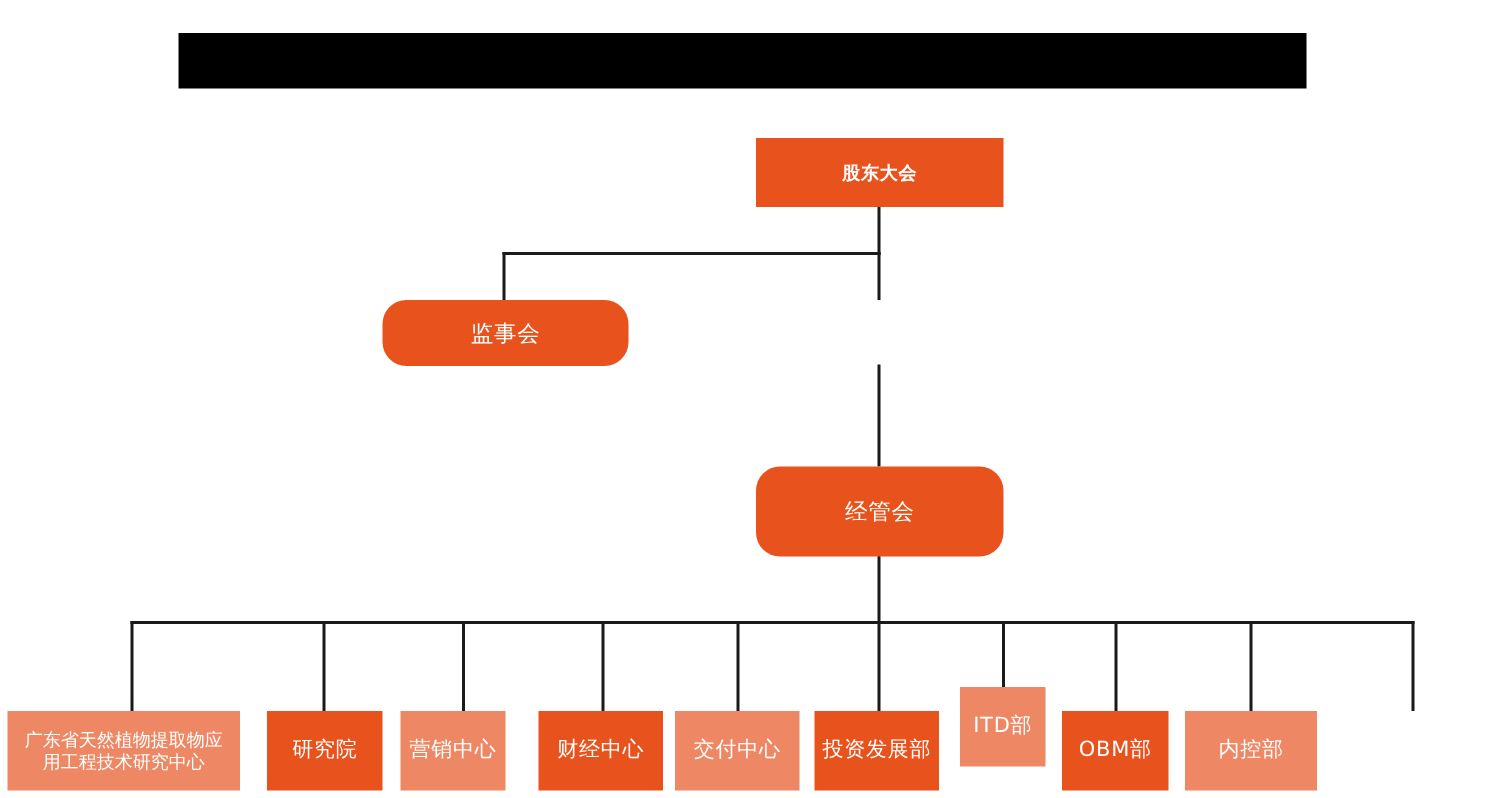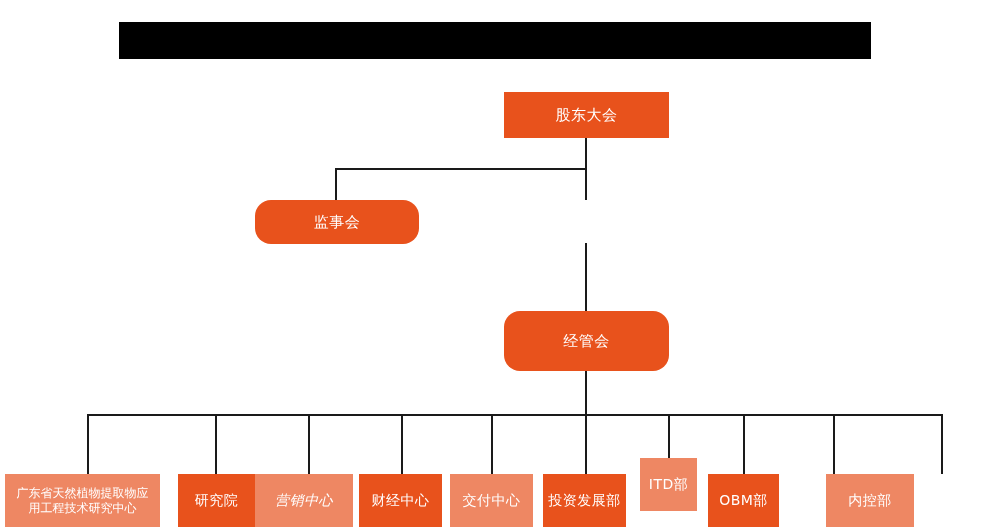--- a/index.html
+++ b/index.html
@@ -42,21 +42,21 @@
   }
   .node.dark  { background: #E8521C; }
   .node.light { background: #EE8763; }
 
   .node-label {
     display: block;
     white-space: pre-line;
   }
 
   
-  .tier-top   { font-size: 15px; }
+  .tier-top   { font-size: 12px; font-weight: bold; }
   .tier-mid   { font-size: 15px; border-radius: 16px; }
   .tier-leaf  { font-size: 14px; }
   .tier-leaf-sm { font-size: 12px; letter-spacing: 0px; }
 
   
   .line {
     position: absolute;
     background: #1a1a1a;
   }
   .line.v { width: 2px; }
@@ -109,21 +109,21 @@
 
   <div class="node dark tier-leaf" style="left:178px; top:474px; width:77px; height:53px;">
     <span class="node-label">研究院</span>
   </div>
 
   <div class="node light tier-leaf-sm" style="left:5px; top:474px; width:155px; height:53px;">
     <span class="node-label">广东省天然植物提取物应
 用工程技术研究中心</span>
   </div>
 
-  <div class="node light tier-leaf" style="left:255px; top:474px; width:98px; height:53px;font-style:italic;">
+  <div class="node light tier-leaf" style="left:267px; top:474px; width:70px; height:53px;">
     <span class="node-label">营销中心</span>
   </div>
 
   <div class="node dark tier-leaf" style="left:359px; top:474px; width:83px; height:53px;">
     <span class="node-label">财经中心</span>
   </div>
 
   <div class="node light tier-leaf" style="left:450px; top:474px; width:83px; height:53px;">
     <span class="node-label">交付中心</span>
   </div>
@@ -133,18 +133,18 @@
   </div>
 
   <div class="node light tier-leaf" style="left:640px; top:458px; width:57px; height:53px;">
     <span class="node-label">ITD部</span>
   </div>
 
   <div class="node dark tier-leaf" style="left:708px; top:474px; width:71px; height:53px;">
     <span class="node-label">OBM部</span>
   </div>
 
-  <div class="node light tier-leaf" style="left:790px; top:474px; width:88px; height:53px;margin-left:36px;">
+  <div class="node light tier-leaf" style="left:790px; top:474px; width:88px; height:53px;">
     <span class="node-label">内控部</span>
   </div>
 
 
 </div>
 
 </body></html>

